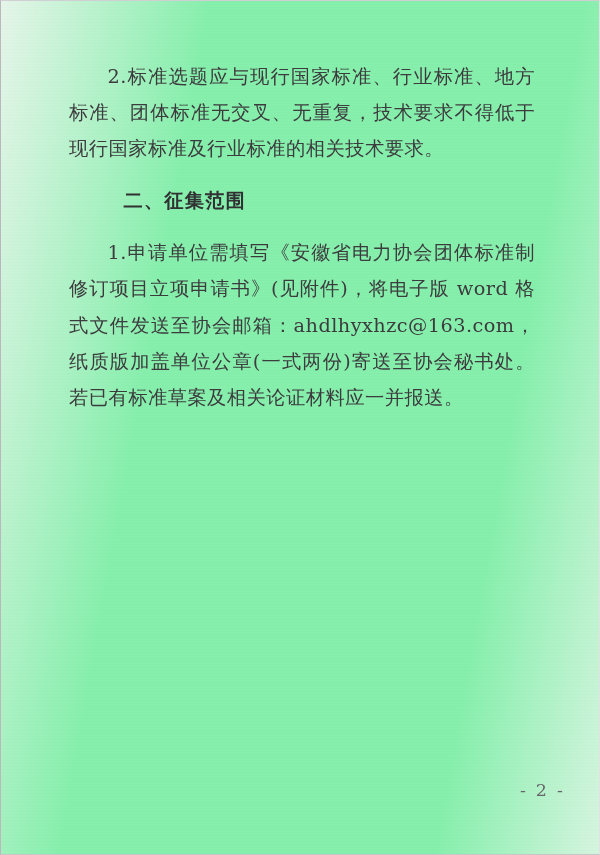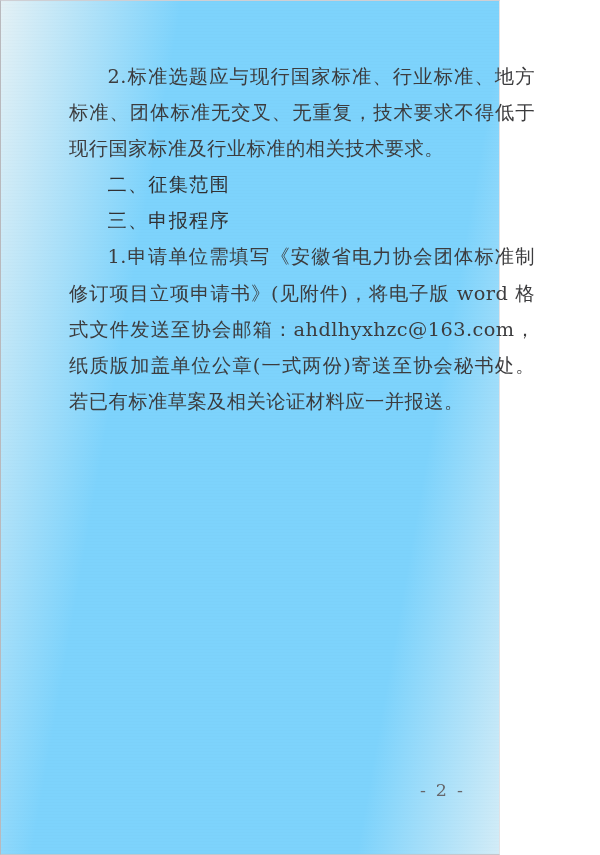--- a/index.html
+++ b/index.html
@@ -10,23 +10,23 @@
   body {
     width: 600px;
     height: 855px;
     overflow: hidden;
     font-family: "DejaVu Serif", "Liberation Serif", serif;
   }
 
   
   #page-sheet {
     position: relative;
-    width: 500px;
+    width: 600px;
     height: 855px;
-    background: #7dd3fc;
+    background: #86efac;
     box-sizing: border-box;
     border-left: 1.5px solid #b9b9bd;
     border-top: 1.5px solid #cfcfd4;
     border-right: 1px solid #e2e2e6;
     border-bottom: 1.5px solid #c6c6cb;
   }
   
   #paper-tone {
     position: absolute;
     inset: 0;
@@ -52,27 +52,27 @@
     text-align: justify;
     text-align-last: left;
     text-indent: 2em;
     letter-spacing: 0.45px;
     word-break: break-all;
     font-weight: 400;
     -webkit-font-smoothing: antialiased;
   }
 
   .heading {
-    margin: 0;
+    margin: 16px;
     font-size: 19.3px;
     line-height: 36.1px;
     color: #313133;
     text-indent: 2em;
     letter-spacing: 1.1px;
-    font-weight: 400;
+    font-weight: 700;
   }
 
   
   #page-number {
     position: absolute;
     right: 34px;
     top: 778px;
     font-size: 17.5px;
     line-height: 22px;
     color: #66666a;
@@ -100,21 +100,20 @@
 
   <div id="doc-body">
 
     <p class="para">2.标准选题应与现行国家标准、行业标准、地方标准、团体标准无交叉、无重复，技术要求不得低于现行国家标准及行业标准的相关技术要求。</p>
 
 
 
     <p class="heading">二、征集范围</p>
 
 
-    <p class="heading">三、申报程序</p>
 
     <p class="para">1.申请单位需填写《安徽省电力协会团体标准制修订项目立项申请书》(见附件)，将电子版 word 格式文件发送至协会邮箱：ahdlhyxhzc@163.com，纸质版加盖单位公章(一式两份)寄送至协会秘书处。若已有标准草案及相关论证材料应一并报送。</p>
 
   </div>
 
   <div id="page-number">- 2 -</div>
 
   <div id="scan-noise"></div>
 
 </div>

